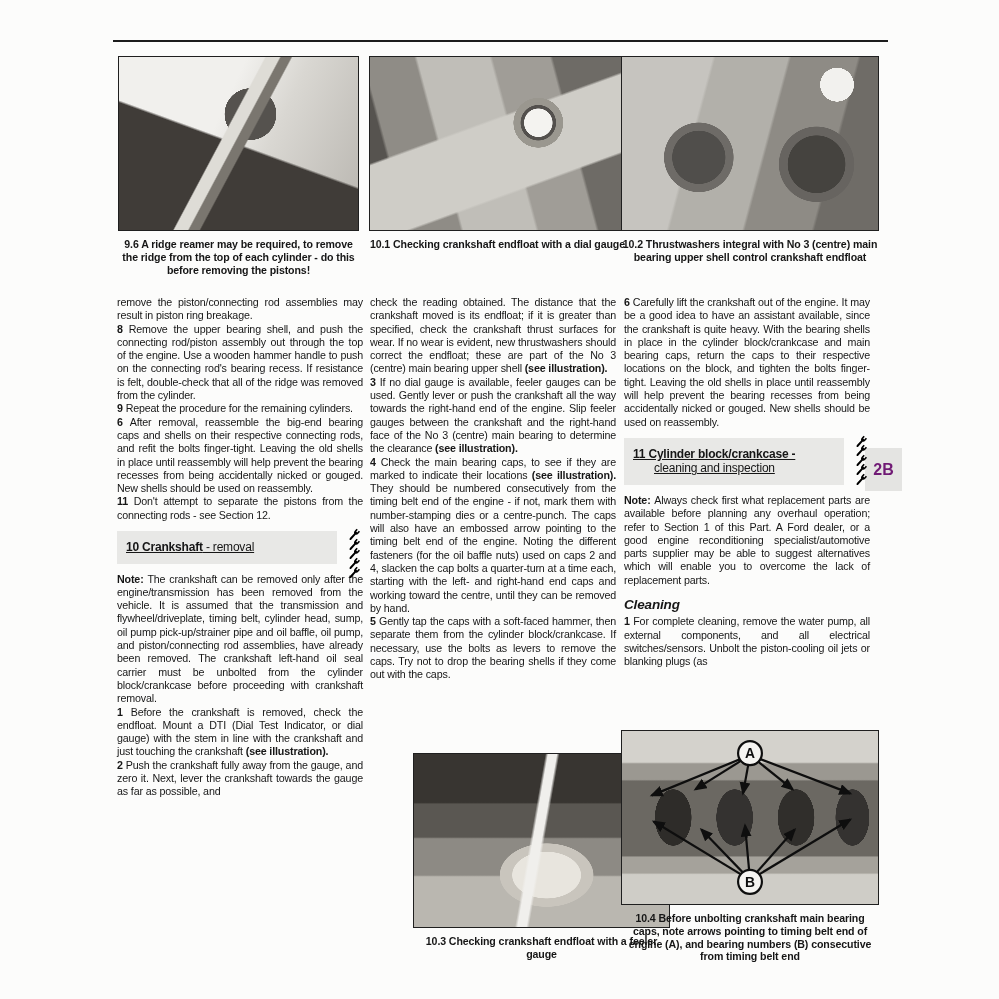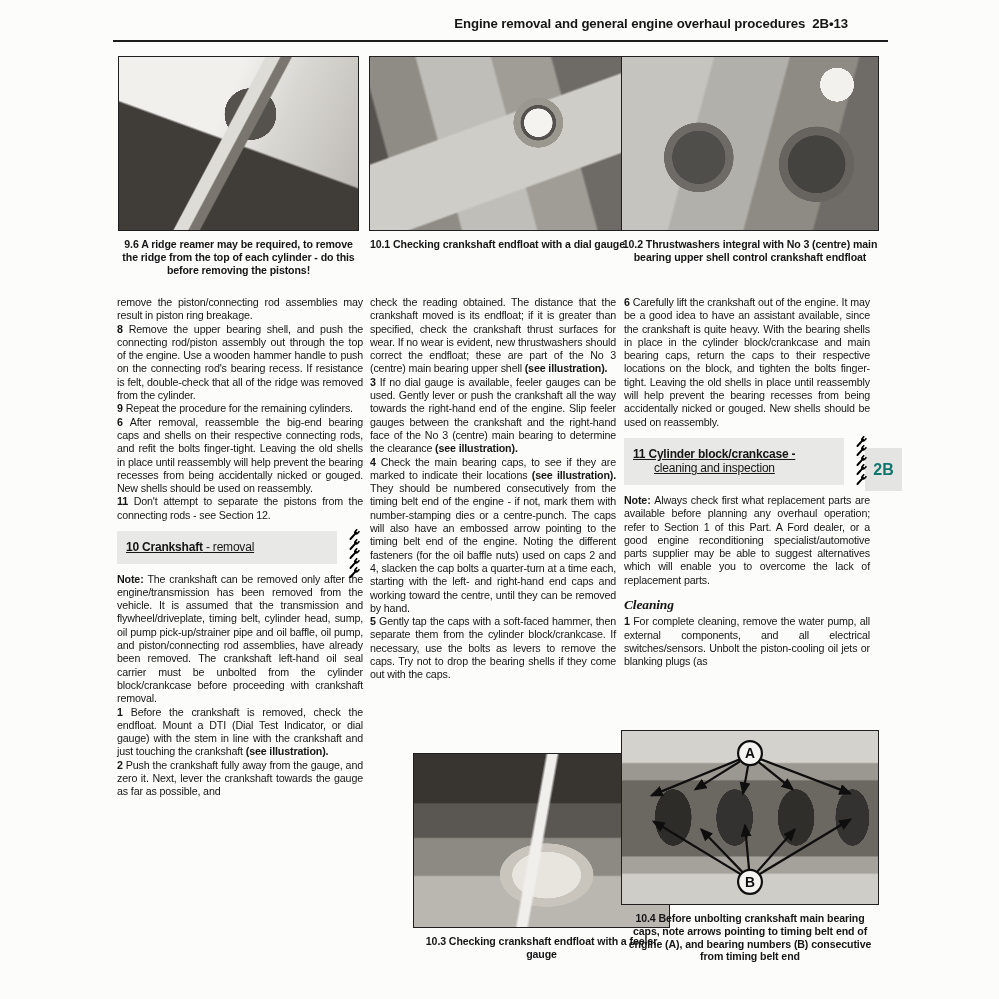--- a/index.html
+++ b/index.html
@@ -49,42 +49,38 @@
   .cl{left:117px;} .cm{left:370px;} .cr{left:624px;}
   .col p{margin:0;}
   .b{font-weight:bold;} .i{}
   
   .sect{position:relative;margin:9px 0 9px 0;}
   .hbox{background:#e8e8e6;margin-right:26px;padding:9px 7px 9px 9px;
         font-size:12px;line-height:14.5px;letter-spacing:-0.2px;text-align:left;text-decoration:underline;}
   .h-line2{padding-left:21px;}
   .wrenches{position:absolute;right:2px;top:-3px;display:flex;flex-direction:column;align-items:center;}
   .wrench{width:14px;height:14px;margin-bottom:-4.5px;transform:rotate(42deg);}
-  .cleaning{font-size:13.5px;font-weight:bold;font-style:italic;margin:11px 0 4px 0 !important;text-align:left;font-family:Liberation Serif, serif;}
+  .cleaning{font-size:13.5px;font-weight:bold;font-style:italic;margin:11px 0 4px 0 !important;text-align:left;}
   
   .tab{position:absolute;left:865px;top:448px;width:37px;height:43px;background:#e4e4e2;
-       display:flex;align-items:center;justify-content:center;font-size:16px;font-weight:bold;color:#0f766e;}
+       display:flex;align-items:center;justify-content:center;font-size:16px;font-weight:bold;color:#701a75;}
 </style>
 </head>
 <body>
 
 <svg width="0" height="0" style="position:absolute">
   <defs>
     <symbol id="wrench-sym" viewBox="0 0 24 24">
       <path d="M8,1 L8,5 Q8,9 10.3,9.8 L10.3,20 Q10.3,23 12,23 Q13.7,23 13.7,20 L13.7,9.8 Q16,9 16,5 L16,1 L13.2,1 L13.2,5 L10.8,5 L10.8,1 Z"></path>
     </symbol>
   </defs>
 </svg>
 
 <div class="page">
 
-  <div class="hdr">
-    <span>Engine removal and general engine overhaul procedures</span>&nbsp;
-    <span>2B•13</span>
-  </div>
   <div class="hdr-rule"></div>
 
   <div class="tab">2B</div>
 
   <div class="fig f1">
     <div class="photo p1"></div>
     <div class="cap">9.6  A ridge reamer may be required, to remove the ridge from the top of each cylinder - do this before removing the pistons!</div>
   </div>
   <div class="fig f2">
     <div class="photo p2"></div>

